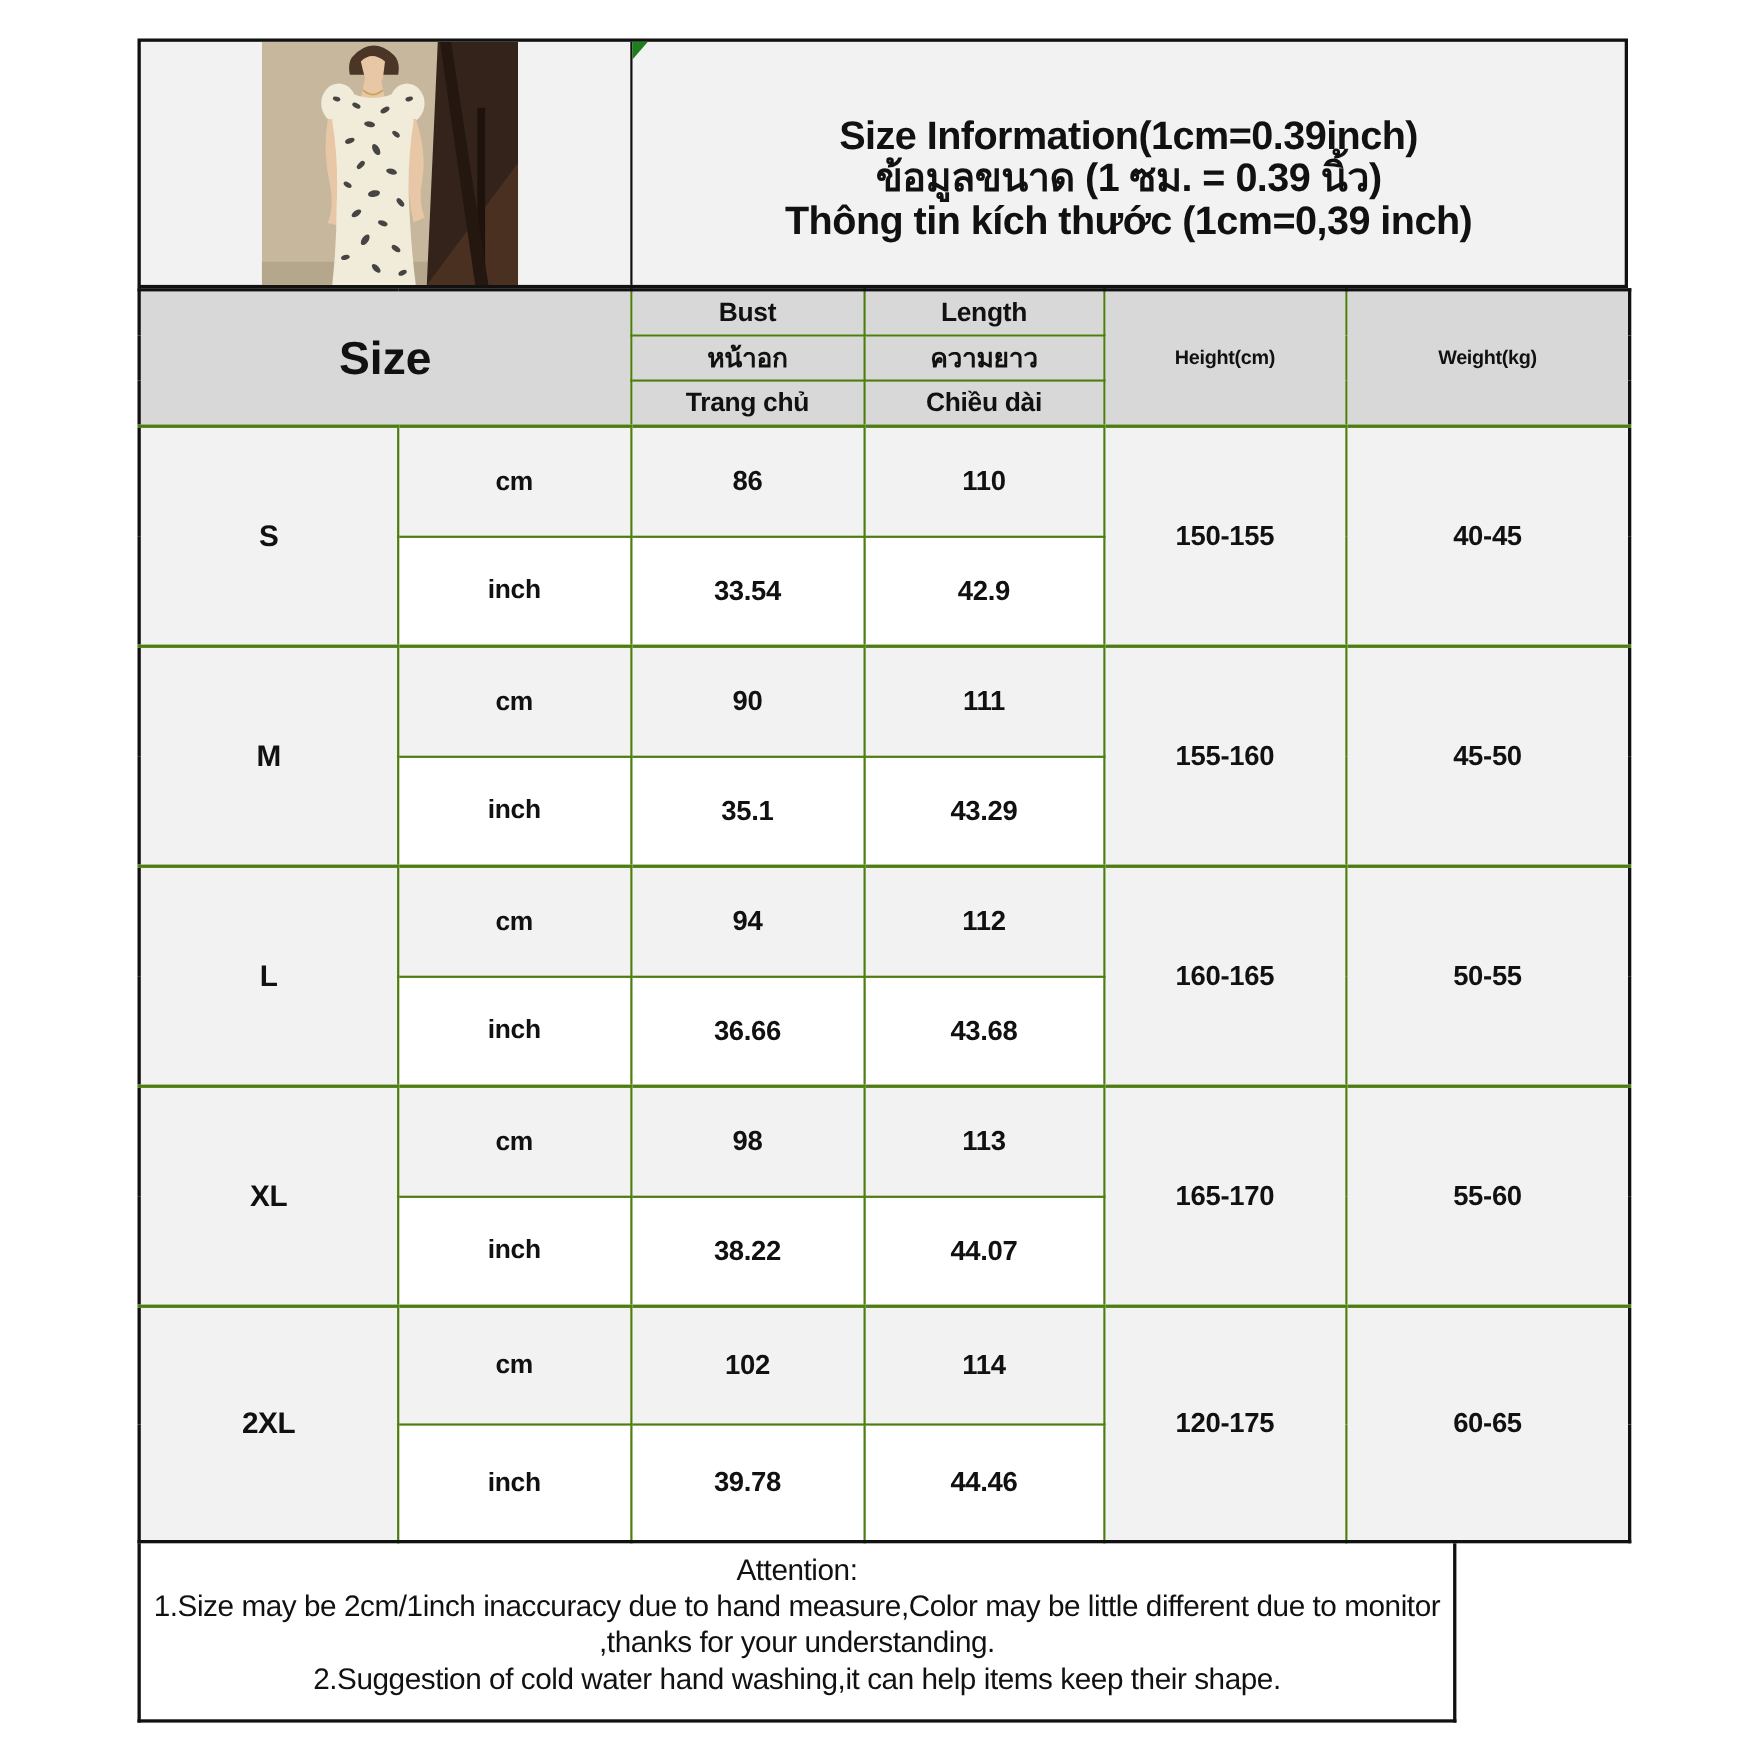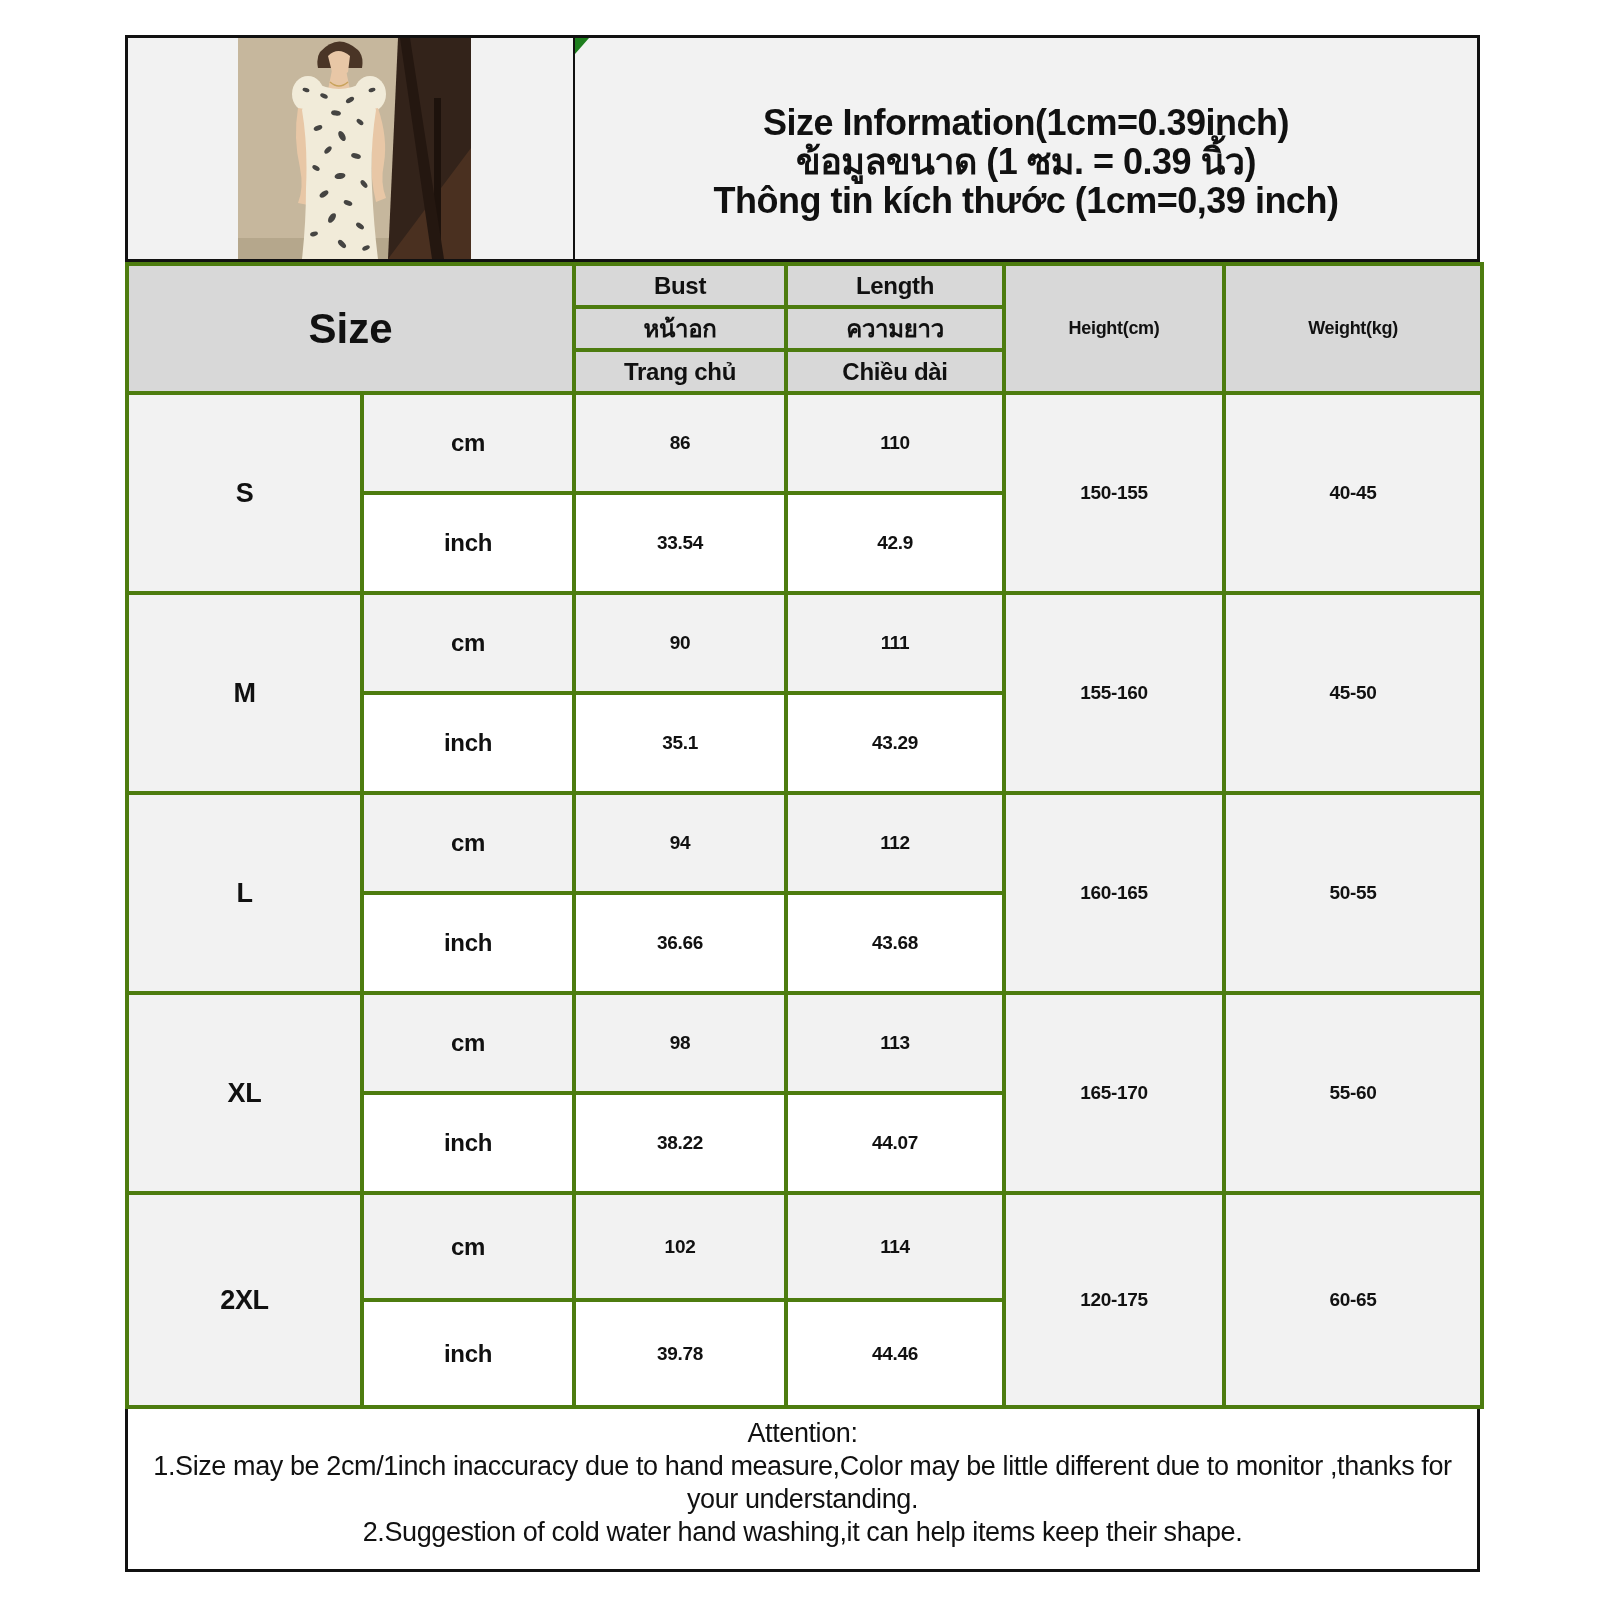--- a/index.html
+++ b/index.html
@@ -26,39 +26,39 @@
     border-left:14px solid #1e7e1e;border-bottom:16px solid transparent;
   }
   .title-line{font-weight:bold;font-size:36px;line-height:39px;letter-spacing:-0.5px;}
 
   
   table.size-table{
     width:1355px;border-collapse:collapse;table-layout:fixed;
     border:3px solid #111;
   }
   table.size-table td,table.size-table th{
-    border:4px solid #4d7c0f;text-align:center;vertical-align:middle;padding:0;
+    border:2px solid #4d7c0f;text-align:center;vertical-align:middle;padding:0;
     font-weight:bold;overflow:hidden;
   }
   thead th{background:#d8d8d8;height:39px;font-size:24px;letter-spacing:-0.3px;}
   th.size-head{font-size:42px;letter-spacing:0;}
   th.hw-head{font-size:18px;}
-  tbody td{font-size:19px;letter-spacing:-0.3px;}
+  tbody td{font-size:25px;letter-spacing:-0.3px;}
   tbody tr{height:100px;}
   tbody tr.last-group{height:107px;}
   td.lab{background:#d8d8d8;font-size:27px;}
   tr.cm-row td{background:#f2f2f2;}
   tr.cm-row td{border-top-width:3px;}
   tr.inch-row td{background:#ffffff;border-radius:15px;}
   td.hw{background:#f2f2f2 !important;}
   td.unit{font-size:24px;}
 
   
   .footer-block{
-    box-sizing:border-box;width:1355px;height:163px;
+    box-sizing:border-box;width:1199px;height:163px;
     border:3px solid #111;border-top:none;
     text-align:center;padding-top:8px;
     font-size:27px;line-height:33px;letter-spacing:-0.4px;font-weight:normal;
   }
   .footer-block div{margin:0 8px;}
 </style>
 </head>
 <body>
 
 <div class="sheet">

